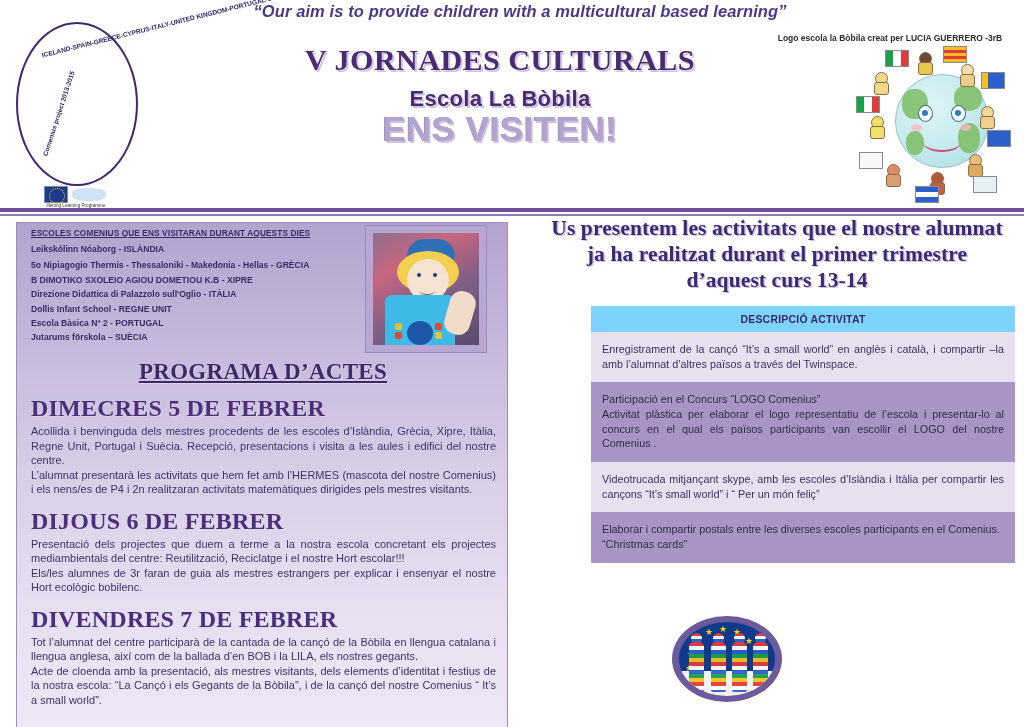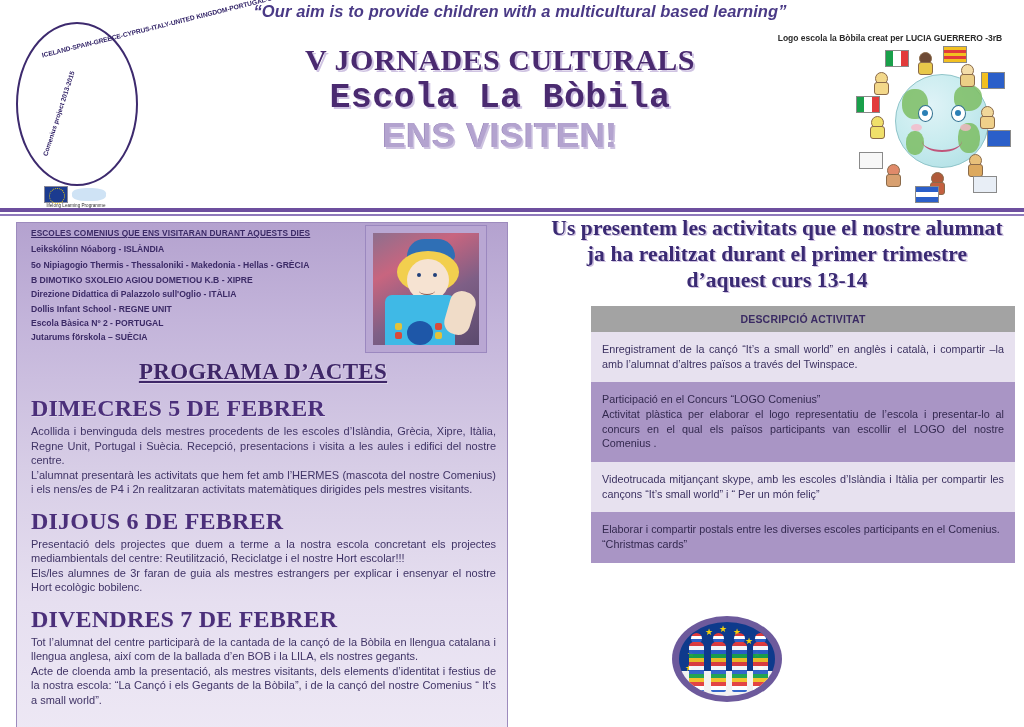--- a/index.html
+++ b/index.html
@@ -26,23 +26,23 @@
   }
 
   #title-block{position:absolute;left:170px;top:44px;width:660px;text-align:center;}
   .t1{
     font-family:"Liberation Serif", serif;
     font-weight:bold;font-size:30px;color:#4a2a70;line-height:1.06;
     letter-spacing:.5px;
     text-shadow:2px 2px 0 #cfc3e2;
   }
   .t2{
-    font-family:Liberation Mono, monospace;
-    font-weight:bold;font-size:35px;color:#4a2a70;line-height:1.1;
-    letter-spacing:.3px;margin-top:3px;
+    font-family:Liberation Sans, sans-serif;
+    font-weight:bold;font-size:22px;color:#4a2a70;line-height:1.1;
+    letter-spacing:.3px;margin-top:11px;
     text-shadow:2px 2px 0 #cfc3e2;
   }
   .t3{
     font-family:"Liberation Sans", sans-serif;
     font-weight:bold;font-size:35px;color:#b3a3cf;line-height:1.02;
     letter-spacing:.5px;margin-top:3px;
     text-shadow:1.5px 1.5px 0 #cdc2e0, -0.5px -0.5px 0 #8d7ab0;
   }
   .t4{
     font-family:"Liberation Sans", sans-serif;
@@ -176,21 +176,21 @@
     font-family:"Liberation Serif",serif;font-weight:bold;font-size:21.5px;
     color:#3a2a73;line-height:1.22;letter-spacing:.1px;
     text-shadow:1.4px 1.4px 0 #cfc1e1;
   }
 
   #activity-table{
     position:absolute;left:71px;top:96px;width:424px;
     border-collapse:collapse;
   }
   #activity-table th{
-    background:#a3a3a3;color:#3a2a63;font-size:10.5px;font-weight:bold;
+    background:#7dd3fc;color:#3a2a63;font-size:10.5px;font-weight:bold;
     letter-spacing:.2px;padding:7px 4px;text-align:center;
     font-family:"Liberation Sans",sans-serif;
   }
   #activity-table td{
     font-size:10.8px;color:#3b3160;line-height:1.36;text-align:justify;
     padding:10px 11px 11px 11px;
     font-family:"Liberation Sans",sans-serif;
     vertical-align:top;
   }
   #activity-table tr.light td{background:#e7e1ef;}

